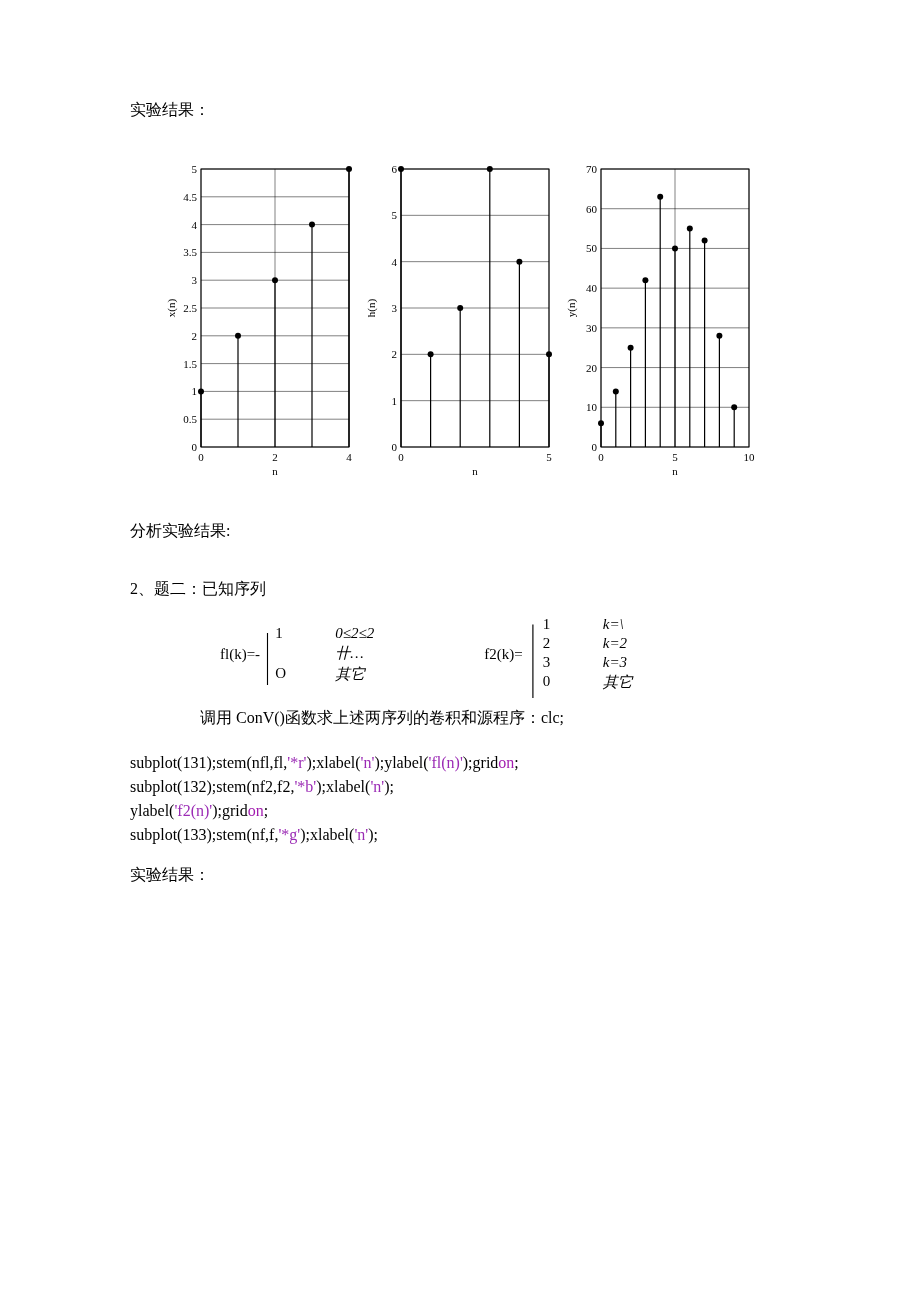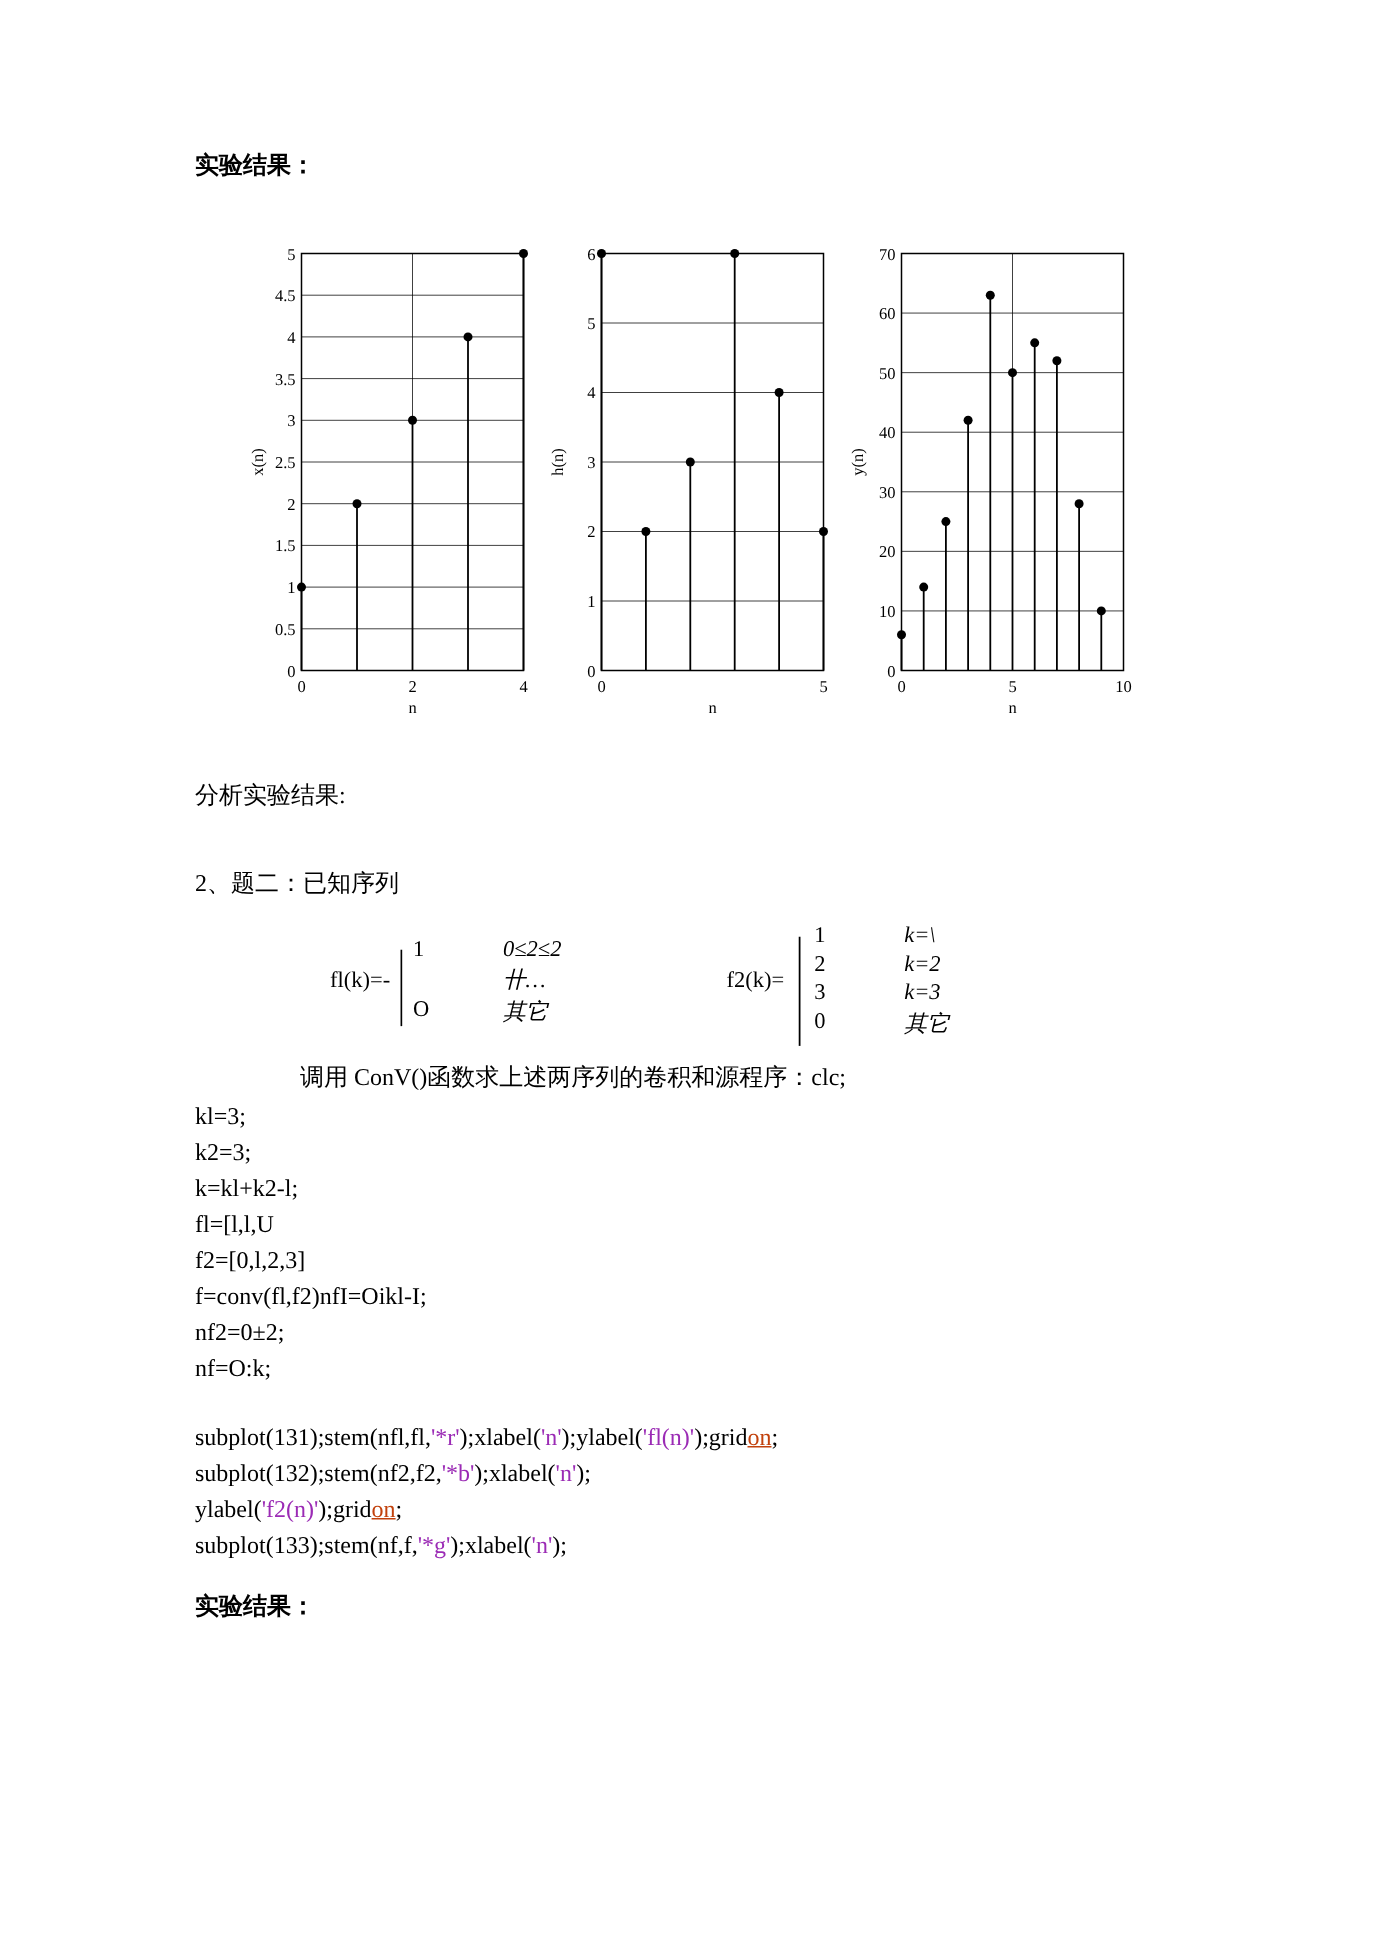--- a/index.html
+++ b/index.html
@@ -12,21 +12,20 @@
   }
   .page {
     width: 920px;
     min-height: 1301px;
     padding: 100px 130px 60px 130px;
     box-sizing: border-box;
   }
   .heading {
     font-size: 16px;
     margin-bottom: 40px;
-    font-weight: bold;
   }
   .charts {
     display: flex;
     gap: 10px;
     justify-content: center;
     margin-bottom: 18px;
   }
   .chart {
     position: relative;
   }
@@ -90,21 +89,21 @@
   .call-line {
     margin-left: 70px;
     margin-top: 6px;
   }
   .code {
     font-family: "Times New Roman", serif;
     font-size: 16px;
     line-height: 1.5;
     margin-top: 4px;
   }
-  .code .on { color: #c2410c; text-decoration: underline; }
+  .code .on { color: #a21caf; }
   .code .str { color: #9b2bb5; }
   .spacer { height: 18px; }
 </style>
 </head>
 <body>
 
 <div class="page">
 
   <div class="heading">实验结果：</div>
 
@@ -288,30 +287,20 @@
             <div class="case-row">
               <span class="v">0</span>
               <span class="c">其它</span>
             </div>
           </div>
       </div>
     </div>
 
     <div class="call-line">调用 ConV()函数求上述两序列的卷积和源程序：clc;</div>
 
-    <div class="code">
-        <div>kl=3;</div>
-        <div>k2=3;</div>
-        <div>k=kl+k2-l;</div>
-        <div>fl=[l,l,U</div>
-        <div>f2=[0,l,2,3]</div>
-        <div>f=conv(fl,f2)nfI=Oikl-I;</div>
-        <div>nf2=0±2;</div>
-        <div>nf=O:k;</div>
-      </div>
 
     <div class="spacer"></div>
 
     <div class="code">
         <div>subplot(131);stem(nfl,fl,<span class="str">'*r'</span>);xlabel(<span class="str">'n'</span>);ylabel(<span class="str">'fl(n)'</span>);grid<span class="on">on</span>;</div>
         <div>subplot(132);stem(nf2,f2,<span class="str">'*b'</span>);xlabel(<span class="str">'n'</span>);</div>
         <div>ylabel(<span class="str">'f2(n)'</span>);grid<span class="on">on</span>;</div>
         <div>subplot(133);stem(nf,f,<span class="str">'*g'</span>);xlabel(<span class="str">'n'</span>);</div>
       </div>
 

